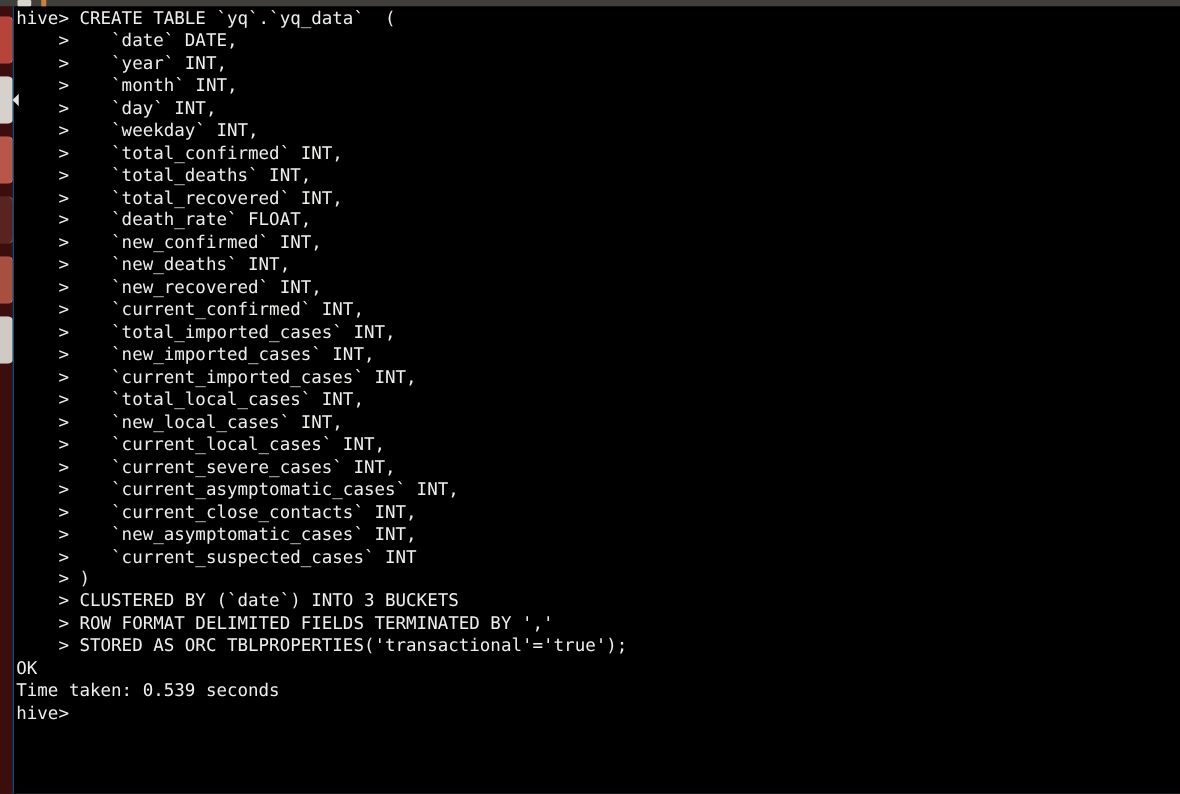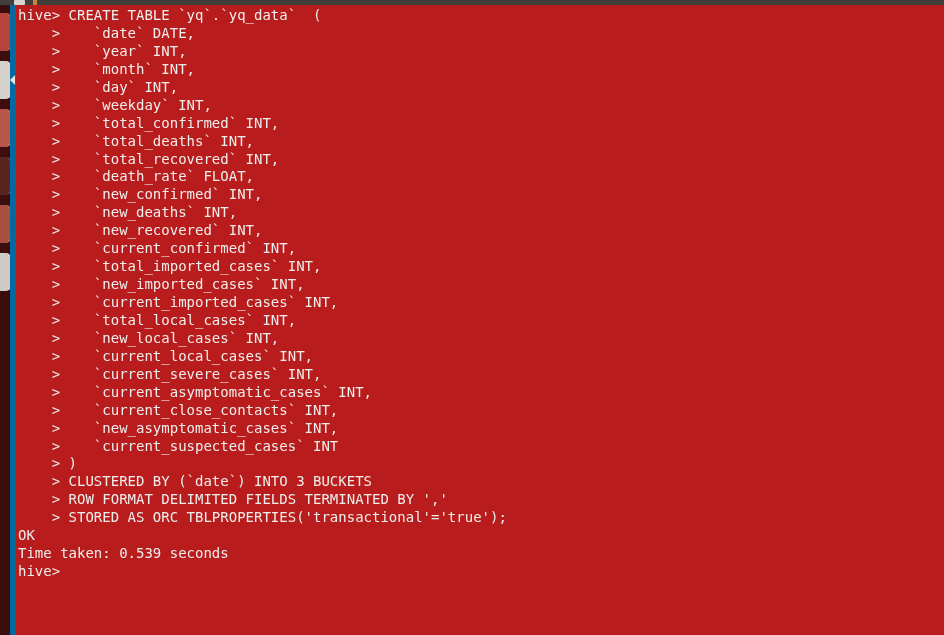--- a/index.html
+++ b/index.html
@@ -66,22 +66,22 @@
     border-right: 5px solid #e8e2dd;
     z-index: 35;
   }
 
   
   #terminal {
     position: absolute;
     left: 10px; top: 5px;
     width: 934px;
     height: 630px;
-    background: #b91c1c;
-    border-left: 6px solid #0369a1;
+    background: #000000;
+    border-left: 1px solid #0369a1;
     box-sizing: border-box;
     z-index: 20;
   }
   #terminal-screen {
     position: absolute;
     left: 0; top: 2px;
     width: 100%;
     padding: 0;
     white-space: pre;
     color: #eeeeec;

